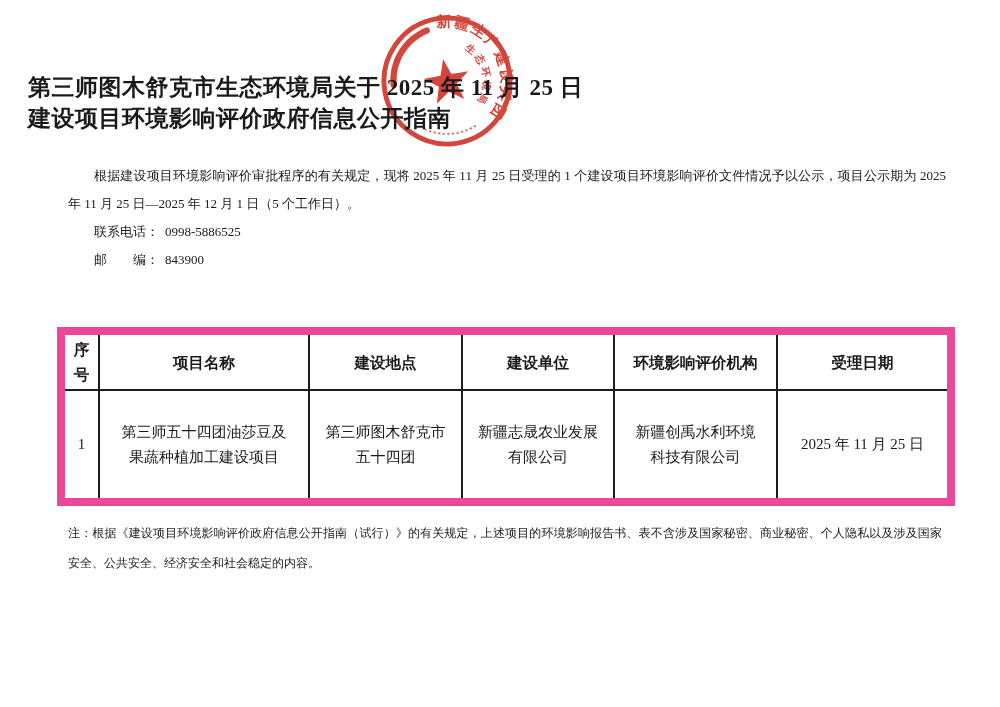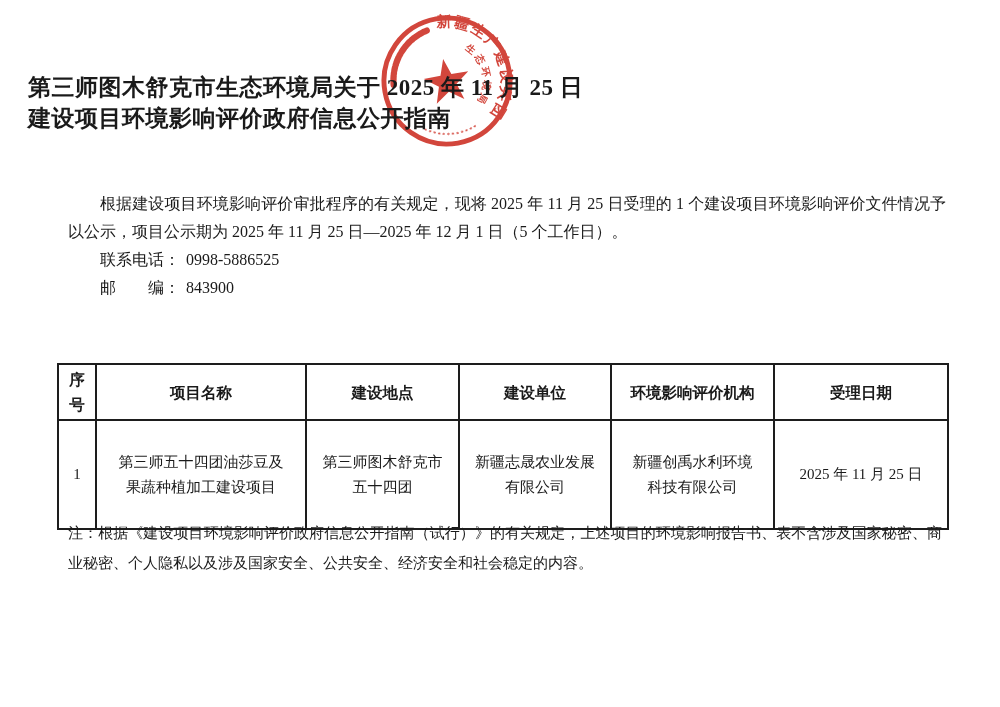--- a/index.html
+++ b/index.html
@@ -16,50 +16,49 @@
   
   .doc-title {
     position:absolute; top:72px; left:0; width:100%; text-align:left;
     font-size:23px; font-weight:700; line-height:31px; letter-spacing:0.5px;
     z-index:2;
     margin-left:28px;
   }
   
   .intro {
     position:absolute; top:162px; left:68px; width:878px;
-    font-size:16px; line-height:28px; z-index:2;margin-top:28px;
+    font-size:13px; line-height:28px; z-index:2;
   }
   .intro p { margin:0; text-indent:2em; text-align:justify; }
   .contact-line { padding-left:2em; }
   .contact-line .lbl { margin-right:6px; }
   
   .doc-table {
     position:absolute; top:327px; left:57px; z-index:2;
     border-collapse:collapse; table-layout:fixed;
-    border:1px solid #ec4899;
-    margin-top:36px;
+    border:8px solid #ec4899;
   }
   .doc-table th, .doc-table td {
     border:2px solid #1d1d1d; text-align:center; vertical-align:middle;
     font-size:15px; line-height:25px; padding:2px 15px;
     overflow:hidden;
   }
   .doc-table th { font-weight:700; font-size:15.5px; height:34px; padding:2px 4px; }
   .doc-table td { height:103px; }
   .col-idx  { width:38px;  }
   .col-name { width:210px; }
   .col-loc  { width:153px; }
   .col-unit { width:152px; }
   .col-eia  { width:163px; }
   .col-date { width:174px; }
   td.cell-idx { padding:2px 2px; }
   
   .note {
     position:absolute; top:518px; left:68px; width:874px;
-    font-size:15px; line-height:30px; text-align:justify; z-index:2;
+    font-size:12px; line-height:30px; text-align:justify; z-index:2;
   }
 </style>
 </head>
 <body>
 
 <div class="page">
 
   <svg class="seal" viewBox="0 0 200 200" aria-hidden="true">
     <g transform="rotate(-10 100 100)">
       <circle cx="100" cy="100" r="90" fill="none" stroke="#cf372c" stroke-width="7"></circle>

